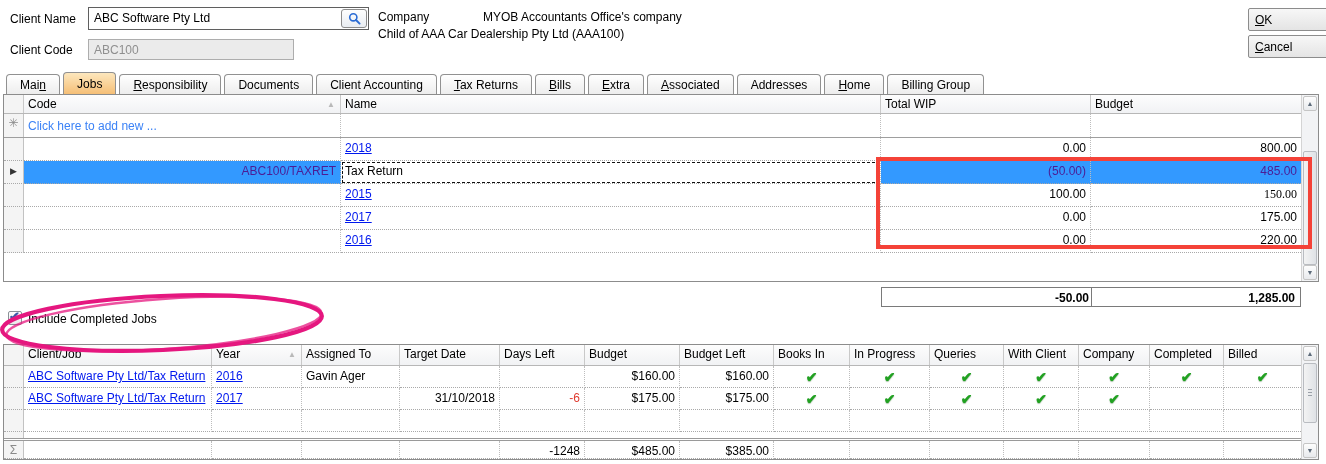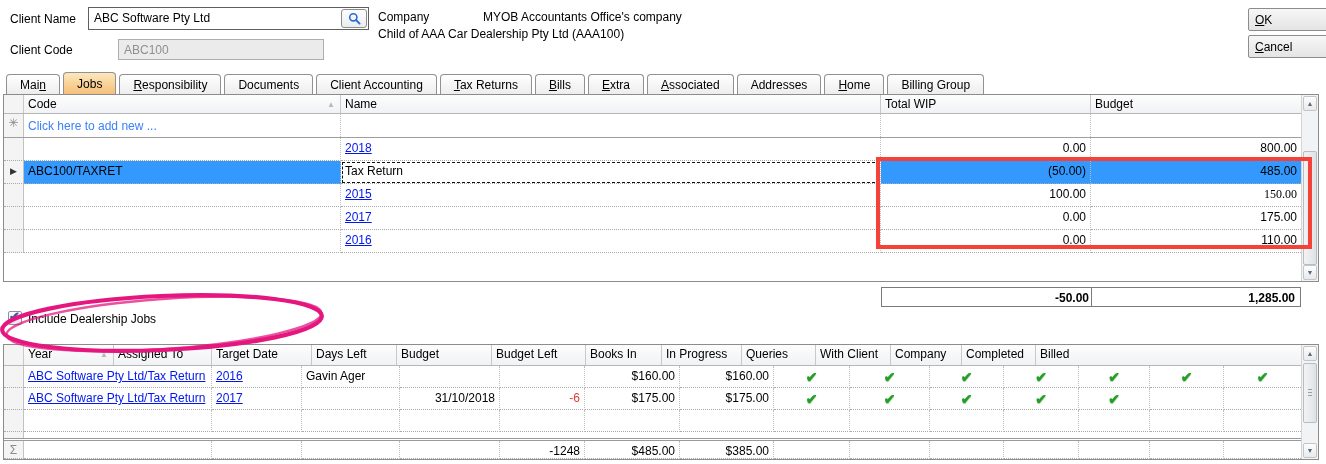--- a/index.html
+++ b/index.html
@@ -3,42 +3,42 @@
 <meta charset="utf-8">
 <style>
   * { box-sizing: border-box; }
   body { margin:0; background:#fff; font-family:"Liberation Sans", sans-serif; }
   .screen { position:relative; width:1326px; height:464px; background:#fff; font-size:12px; color:#000; overflow:hidden; }
   .abs { position:absolute; }
   .lbl { color:#000; }
 
   
   .input { position:absolute; border:1px solid #5f5f5f; background:#fff; height:23px; padding:3px 5px; }
-  .input.disabled { background:#ebebeb; border-color:#adadad; color:#8f8f8f;margin-left:30px; }
+  .input.disabled { background:#ebebeb; border-color:#adadad; color:#8f8f8f; }
   .search-btn { position:absolute; right:1px; top:1px; width:26px; height:19px; border:1px solid #8c8c8c; border-radius:3px; background:linear-gradient(#fefefe,#e9edf2); display:flex; align-items:center; justify-content:center; }
 
   .btn { position:absolute; left:1228px; width:100px; height:23px; border:1px solid #8c8c8c; background:linear-gradient(#f7f7f7,#e4e4e4); text-align:left; line-height:21px; border-radius:2px; cursor:default;margin-left:20px; }
 
   
   .tabs { position:absolute; left:6px; top:73px; right:8px; height:22px; display:flex; align-items:flex-end; border-bottom:1px solid #8c8c8c; }
   .tab { border:1px solid #919191; border-bottom:none; border-radius:4px 4px 0 0; background:linear-gradient(#ffffff,#ededed); padding:3px 13px 2px; margin-right:3px; height:20px; white-space:nowrap; }
   .tab.active { background:linear-gradient(#fde7bd,#f5bf77); height:22px; padding-top:4px; }
 
   
   .grid { position:absolute; border:1px solid #8c8c8c; background:#fff; }
   .g-head { display:flex; background:linear-gradient(#fdfdfd,#f1f2f4); border-bottom:1px solid #b7b7b7; }
   .g-head .hc { border-right:1px solid #c9c9c9; padding:2px 4px; white-space:nowrap; overflow:hidden; position:relative; }
   .sort { color:#b9b9b9; font-size:8px; position:absolute; right:5px; top:5px; }
   .row { display:flex; }
   .c { border-right:1px dotted #bdbdbd; border-bottom:1px dotted #a9a9a9; padding:3px 4px 2px; white-space:nowrap; overflow:hidden; }
   .ind { background:#f4f4f4; border-right:1px solid #c2c2c2; text-align:center; color:#8a8a8a; padding:2px 0; }
   .num { text-align:right; }
   .link { color:#0018ee; text-decoration:underline; }
   .gray { color:#3b82f6; }
-  .sel { background:#3399ff; color:#000000; }
+  .sel { background:#3399ff; color:#4c1d95;text-align:right; }
   .focus-cell { outline:1px dashed #111; outline-offset:-2px; background:#fff; color:#000; }
   .red { color:#e03c31; }
   .check { color:#21a121; font-size:14px; font-weight:bold; text-shadow:0 1px 1px rgba(20,90,20,.35); }
 
   
   .sb { position:absolute; top:0; right:0; bottom:0; width:17px; background:#f2f3f5; border-left:1px solid #d4d4d4; }
   .sb .arr { position:absolute; left:1px; right:1px; height:15px; background:linear-gradient(#fdfdfd,#e8eaed); border:1px solid #c5c5c5; border-radius:2px; color:#5d6b7a; font-size:7px; text-align:center; line-height:14px; }
   .sb .thumb { position:absolute; left:1px; right:1px; background:linear-gradient(90deg,#f3f3f3,#dfe2e6); border:1px solid #b9bcc1; border-radius:2px; }
   .grip { position:absolute; left:4px; right:4px; top:50%; margin-top:-4px; height:8px;
           background:repeating-linear-gradient(#9aa0a8 0 1px, transparent 1px 3px); }
@@ -153,52 +153,53 @@
         <div class="c w-name"><a class="link" href="#">2017</a></div>
         <div class="c w-wip num">0.00</div>
         <div class="c w-bud num" style="border-right:none;">175.00</div>
       </div>
 
       <div class="row" style="height:23px;">
         <div class="c ind w-ind"></div>
         <div class="c w-code"></div>
         <div class="c w-name"><a class="link" href="#">2016</a></div>
         <div class="c w-wip num">0.00</div>
-        <div class="c w-bud num" style="border-right:none;">110.00</div>
+        <div class="c w-bud num" style="border-right:none;">220.00</div>
       </div>
     </div>
 
     <div class="sb">
       <div class="arr" style="top:1px;">▲</div>
       <div class="thumb" style="top:56px;height:114px;">
           <span class="grip"></span>
         </div>
       <div class="arr" style="bottom:1px;">▼</div>
     </div>
   </div>
 
   <div class="red-rect"></div>
 
   <div class="tot-box" style="left:881px;top:287px;width:214px;">-50.00</div>
   <div class="tot-box" style="left:1091px;top:287px;width:210px;">1,285.00</div>
 
   <div class="cb">
     <span class="check-mark">✔</span>
   </div>
-  <span class="abs" style="left:28px;top:312px;">Include Dealership Jobs</span>
+  <span class="abs" style="left:28px;top:312px;">Include Completed Jobs</span>
 
   <svg class="ellipse-svg" width="348" height="78" viewBox="0 0 348 78">
     <ellipse cx="176" cy="37" rx="160" ry="27" fill="none" stroke="#e5177f" stroke-width="4.2" transform="rotate(-2.5 176 37)"></ellipse>
     <ellipse cx="178" cy="38" rx="158" ry="25" fill="none" stroke="#e5177f" stroke-width="2.4" opacity="0.75" transform="rotate(-4 178 38)"></ellipse>
   </svg>
 
   <div class="grid" style="left:3px;top:344px;width:1316px;height:116px;">
     <div style="margin-right:17px;">
       <div class="g-head" style="height:21px;">
         <div class="hc b-ind ind" style="background:#f4f4f4;"></div>
+        <div class="hc b-cj">Client/Job</div>
         <div class="hc b-yr"><span>Year</span><span class="sort">▲</span></div>
         <div class="hc b-at">Assigned To</div>
         <div class="hc b-td">Target Date</div>
         <div class="hc b-dl">Days Left</div>
         <div class="hc b-bu">Budget</div>
         <div class="hc b-bl">Budget Left</div>
         <div class="hc b-bi">Books In</div>
         <div class="hc b-ip">In Progress</div>
         <div class="hc b-qu">Queries</div>
         <div class="hc b-wc">With Client</div>

